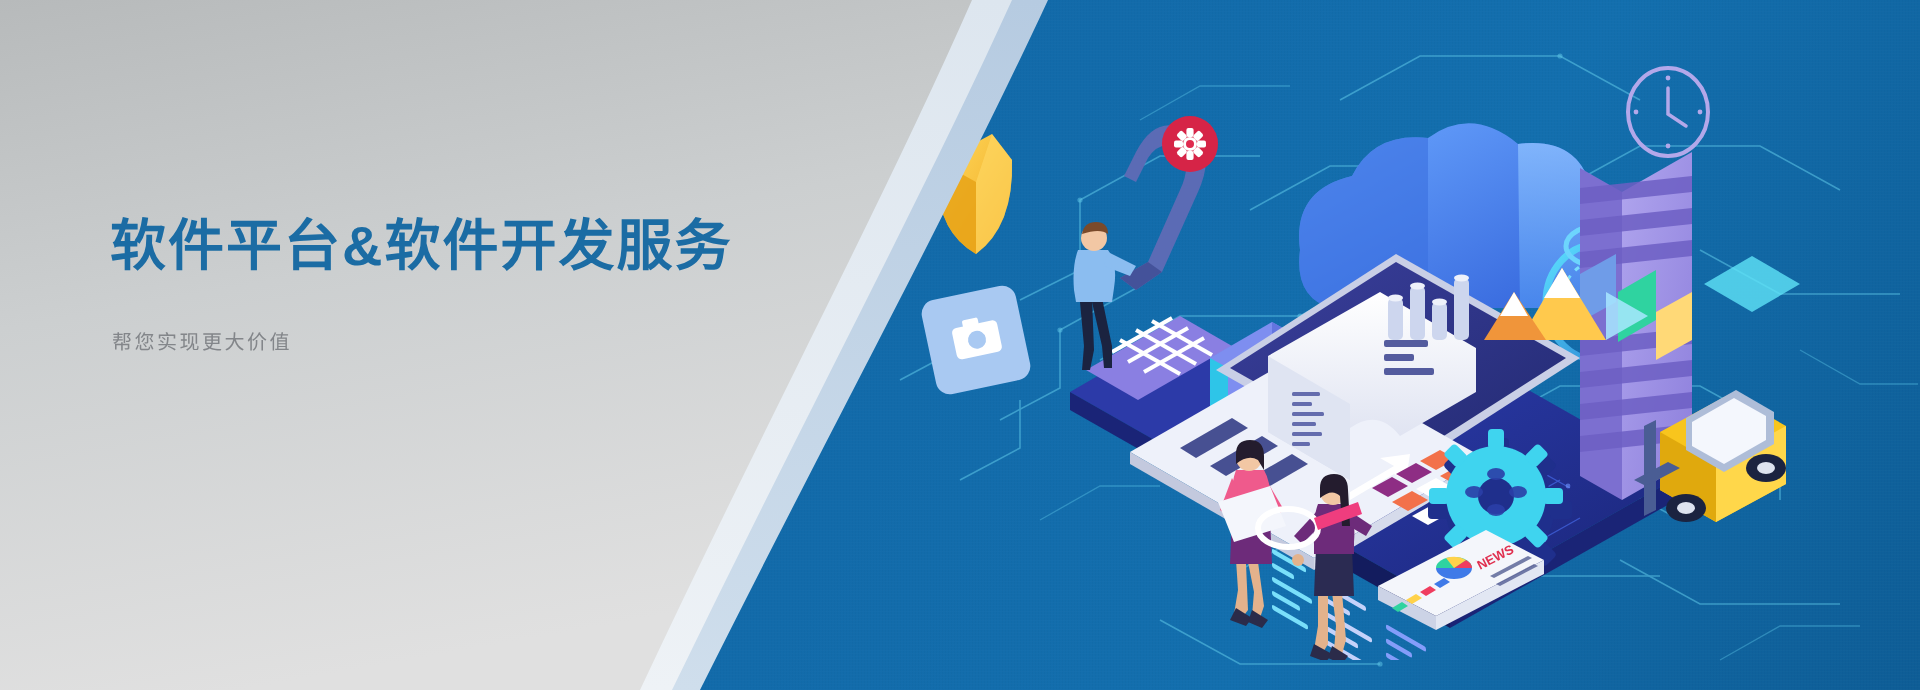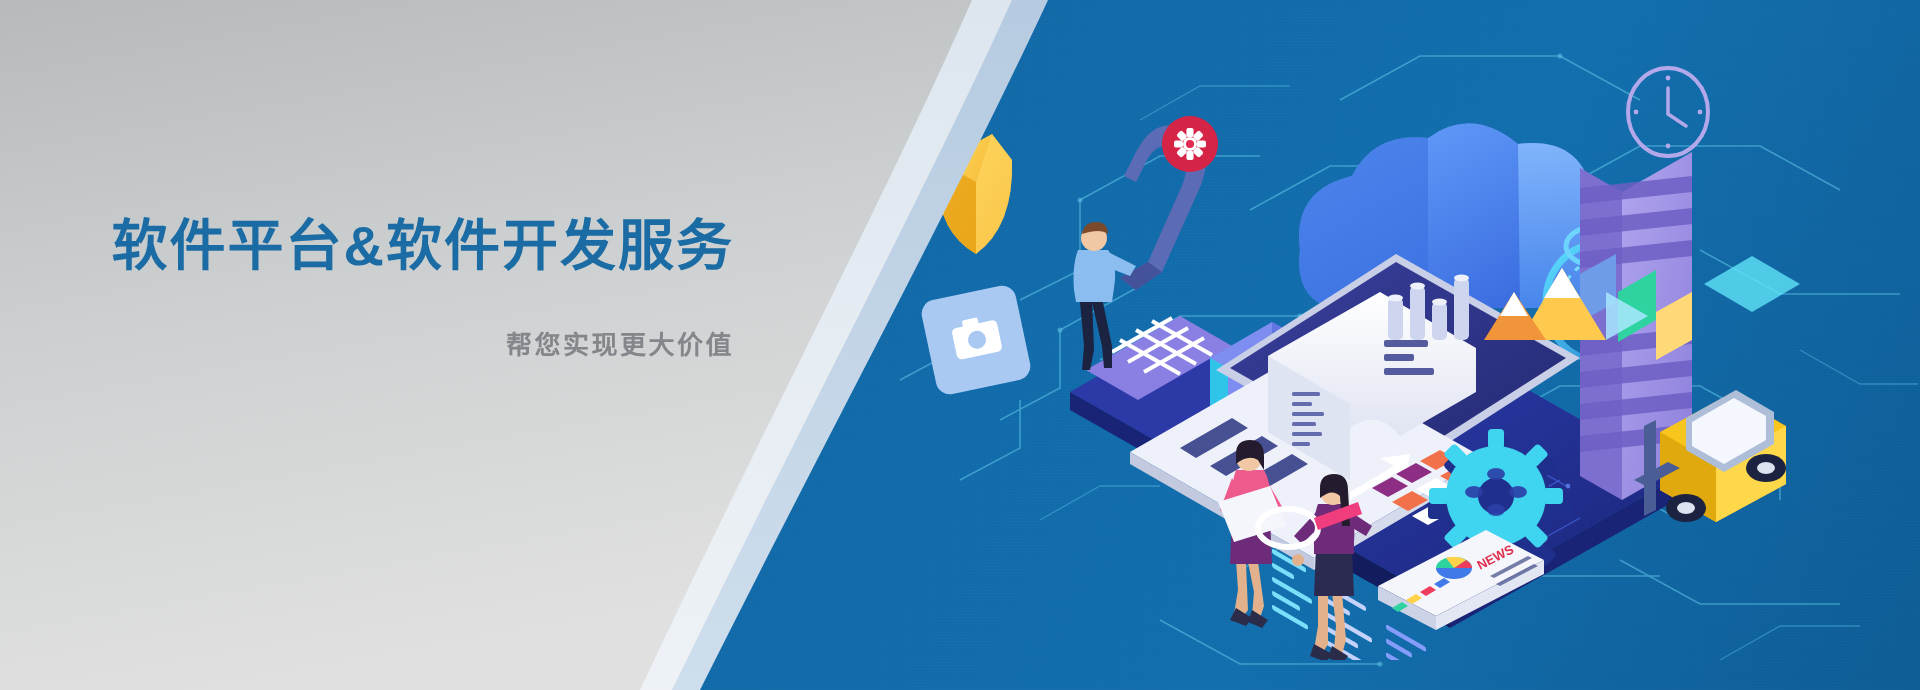--- a/index.html
+++ b/index.html
@@ -42,37 +42,36 @@
   
   .gray-panel{
     position:absolute; left:0; top:0;
     width:1180px; height:690px;
     pointer-events:none;
   }
 
   
   .text-block{
     position:absolute;
-    left:94px; top:214px;
+    left:110px; top:214px;
     width:640px;
-    text-align:right;
   }
   .headline{
     margin:0;
     font-size:56px;
     font-weight:700;
     letter-spacing:2px;
     color:#1b6ca4;
     line-height:1.16;
     white-space:nowrap;
   }
   .subline{
     margin:50px 0 0 2px;
-    font-size:26px;
-    font-weight:700;
+    font-size:20px;
+    font-weight:400;
     letter-spacing:2.5px;
     color:#83868a;
     line-height:1.3;
     white-space:nowrap;
   }
 </style>
 </head>
 <body>
 
 <div class="banner">

